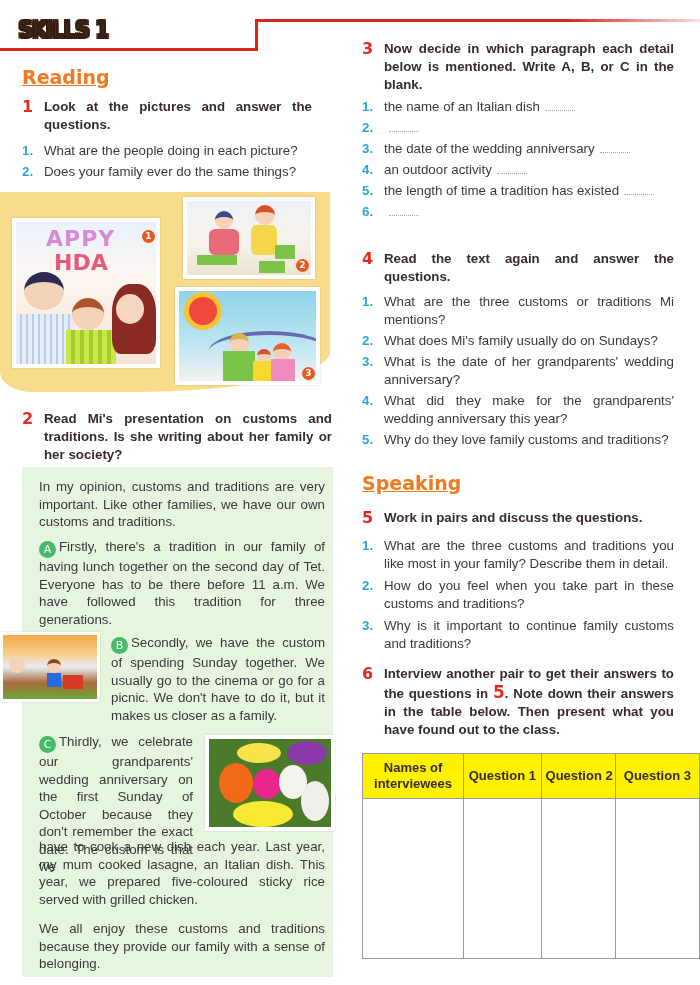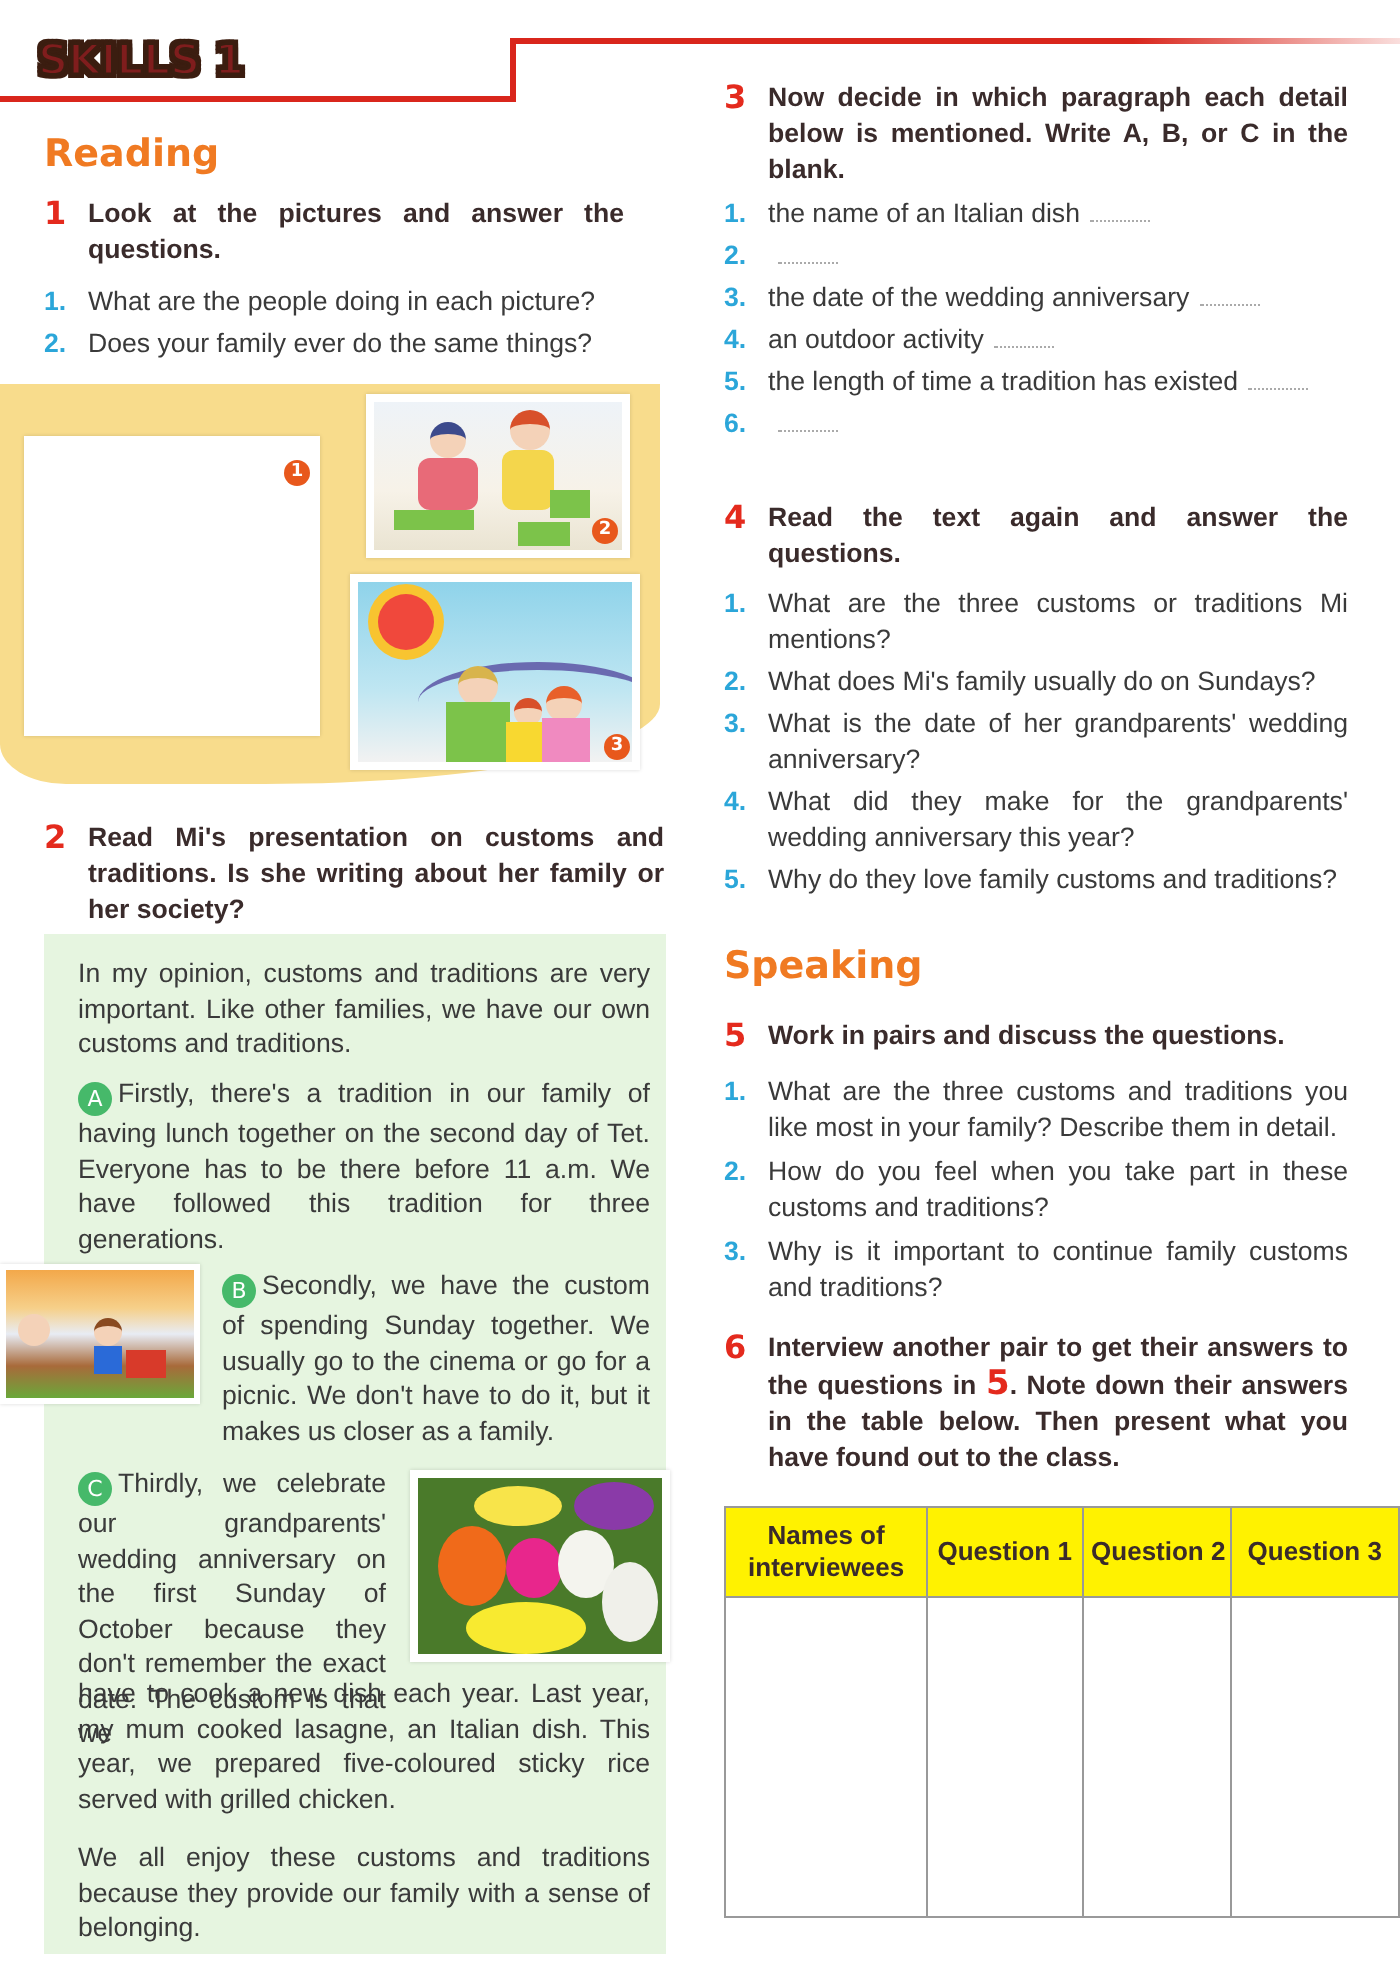--- a/index.html
+++ b/index.html
@@ -3,26 +3,26 @@
 <meta charset="utf-8">
 <style>
   * { box-sizing: border-box; margin: 0; padding: 0; }
   html, body { width: 700px; height: 985px; background: #ffffff; overflow: hidden; }
   body { position: relative; font-family: "DejaVu Sans", sans-serif; color: #3a3a3a; font-size: 13px; }
 
   .hdr-line-left { position: absolute; left: 0; top: 48px; width: 258px; height: 3px; background: #d9261c; }
   .hdr-line-vert { position: absolute; left: 255px; top: 19px; width: 3px; height: 32px; background: #d9261c; }
   .hdr-line-right { position: absolute; left: 255px; top: 19px; width: 445px; height: 3px;
     background: linear-gradient(to right, #d9261c 0%, #d9261c 70%, rgba(217,38,28,0.15) 100%); }
-  .skills-badge { position: absolute; left: 19px; top: 18px; font-family: "DejaVu Sans", sans-serif; font-weight: bold;
-    font-size: 21px; color: #7f1d1d; letter-spacing: 0px;
+  .skills-badge { position: absolute; left: 19px; top: 18px; font-family: "DejaVu Sans", sans-serif; font-weight: normal;
+    font-size: 21px; color: #14532d; letter-spacing: 0px;
     -webkit-text-stroke: 1.5px #3b1d10;
     text-shadow: 2px 2px 0 #3b1d10, -2px -2px 0 #3b1d10, 2px -2px 0 #3b1d10, -2px 2px 0 #3b1d10, 0 2px 0 #3b1d10, 2px 0 0 #3b1d10, 0 -2px 0 #3b1d10, -2px 0 0 #3b1d10; }
 
-  .section-title { position: absolute; font-family: "DejaVu Sans", sans-serif; font-weight: bold; color: #f07a22; font-size: 19px; }
+  .section-title { position: absolute; font-family: "DejaVu Sans", sans-serif; font-weight: bold; color: #f07a22; font-size: 19px; text-decoration: underline; }
 
   .task { position: absolute; display: flex; }
   .task .num { font-family: "DejaVu Sans", sans-serif; font-weight: bold; color: #e42a1d; font-size: 16px; width: 22px; flex-shrink: 0; line-height: 18px; }
   .task .txt { font-family: "Liberation Sans", sans-serif; font-weight: bold; color: #3a2b2b; font-size: 13.3px; line-height: 18px; text-align: justify; }
   .inline-num { color: #e42a1d; font-size: 17px; font-family: "DejaVu Sans", sans-serif; font-weight: bold; }
 
   .qlist { position: absolute; list-style: none; }
   .qlist li { display: flex; font-family: "Liberation Sans", sans-serif; font-size: 13.3px; line-height: 18px; color: #3a3a3a; margin-bottom: 3px; }
   .qlist li .n { color: #2ba6d9; font-weight: bold; width: 22px; flex-shrink: 0; }
   .qlist li .t { text-align: justify; flex: 1; }
@@ -67,20 +67,30 @@
     </li>
   <li>
       <span class="n">2.</span>
       <span class="t">Does your family ever do the same things?</span>
     </li>
 </ul>
 
 <div class="pic-band"></div>
 
 <div class="pic" style="left:12px; top:218px; width:148px; height:150px;">
+  <div class="inner" style="background:linear-gradient(180deg,#eaf2fb 0%,#fdf6f0 40%,#f5e3d6 100%);">
+    <div style="position:absolute; left:30px; top:4px; font-family:'DejaVu Sans',sans-serif; font-weight:bold; font-size:22px; color:#d88ad8; letter-spacing:1px;">APPY</div>
+    <div style="position:absolute; left:38px; top:28px; font-family:'DejaVu Sans',sans-serif; font-weight:bold; font-size:22px; color:#e85a7a;">HDA</div>
+    <div style="position:absolute; left:8px; top:50px; width:40px; height:38px; border-radius:50%; background:#f4d2b8; border-top:10px solid #2b2b52;"></div>
+    <div style="position:absolute; left:0; top:92px; width:58px; height:60px; background:repeating-linear-gradient(90deg,#e5eef8 0 4px,#b9cbe6 4px 6px);"></div>
+    <div style="position:absolute; left:56px; top:76px; width:32px; height:32px; border-radius:50%; background:#f4d2b8; border-top:9px solid #a9542c;"></div>
+    <div style="position:absolute; left:50px; top:108px; width:50px; height:40px; background:repeating-linear-gradient(90deg,#c8e84a 0 5px,#a4cc2a 5px 9px);"></div>
+    <div style="position:absolute; left:96px; top:62px; width:44px; height:70px; border-radius:40% 40% 20% 20%; background:#8a2a22;"></div>
+    <div style="position:absolute; left:100px; top:72px; width:28px; height:30px; border-radius:50%; background:#f6d6c0;"></div>
+  </div>
   <div class="badge-num" style="left:130px; top:12px;">1</div>
 </div>
 
 <div class="pic" style="left:183px; top:197px; width:132px; height:82px;">
   <div class="inner" style="background:linear-gradient(180deg,#eef3f8 0%,#f7f2e8 60%,#eae4d2 100%);">
     <div style="position:absolute; left:28px; top:10px; width:18px; height:18px; border-radius:50%; background:#f4d2b8; border-top:6px solid #3c4a8c;"></div>
     <div style="position:absolute; left:22px; top:28px; width:30px; height:26px; background:#e86a78; border-radius:6px;"></div>
     <div style="position:absolute; left:68px; top:4px; width:20px; height:20px; border-radius:50%; background:#f4d2b8; border-top:7px solid #d8502a;"></div>
     <div style="position:absolute; left:64px; top:24px; width:26px; height:30px; background:#f4d64c; border-radius:6px;"></div>
     <div style="position:absolute; left:10px; top:54px; width:40px; height:10px; background:#7cc34a;"></div>

